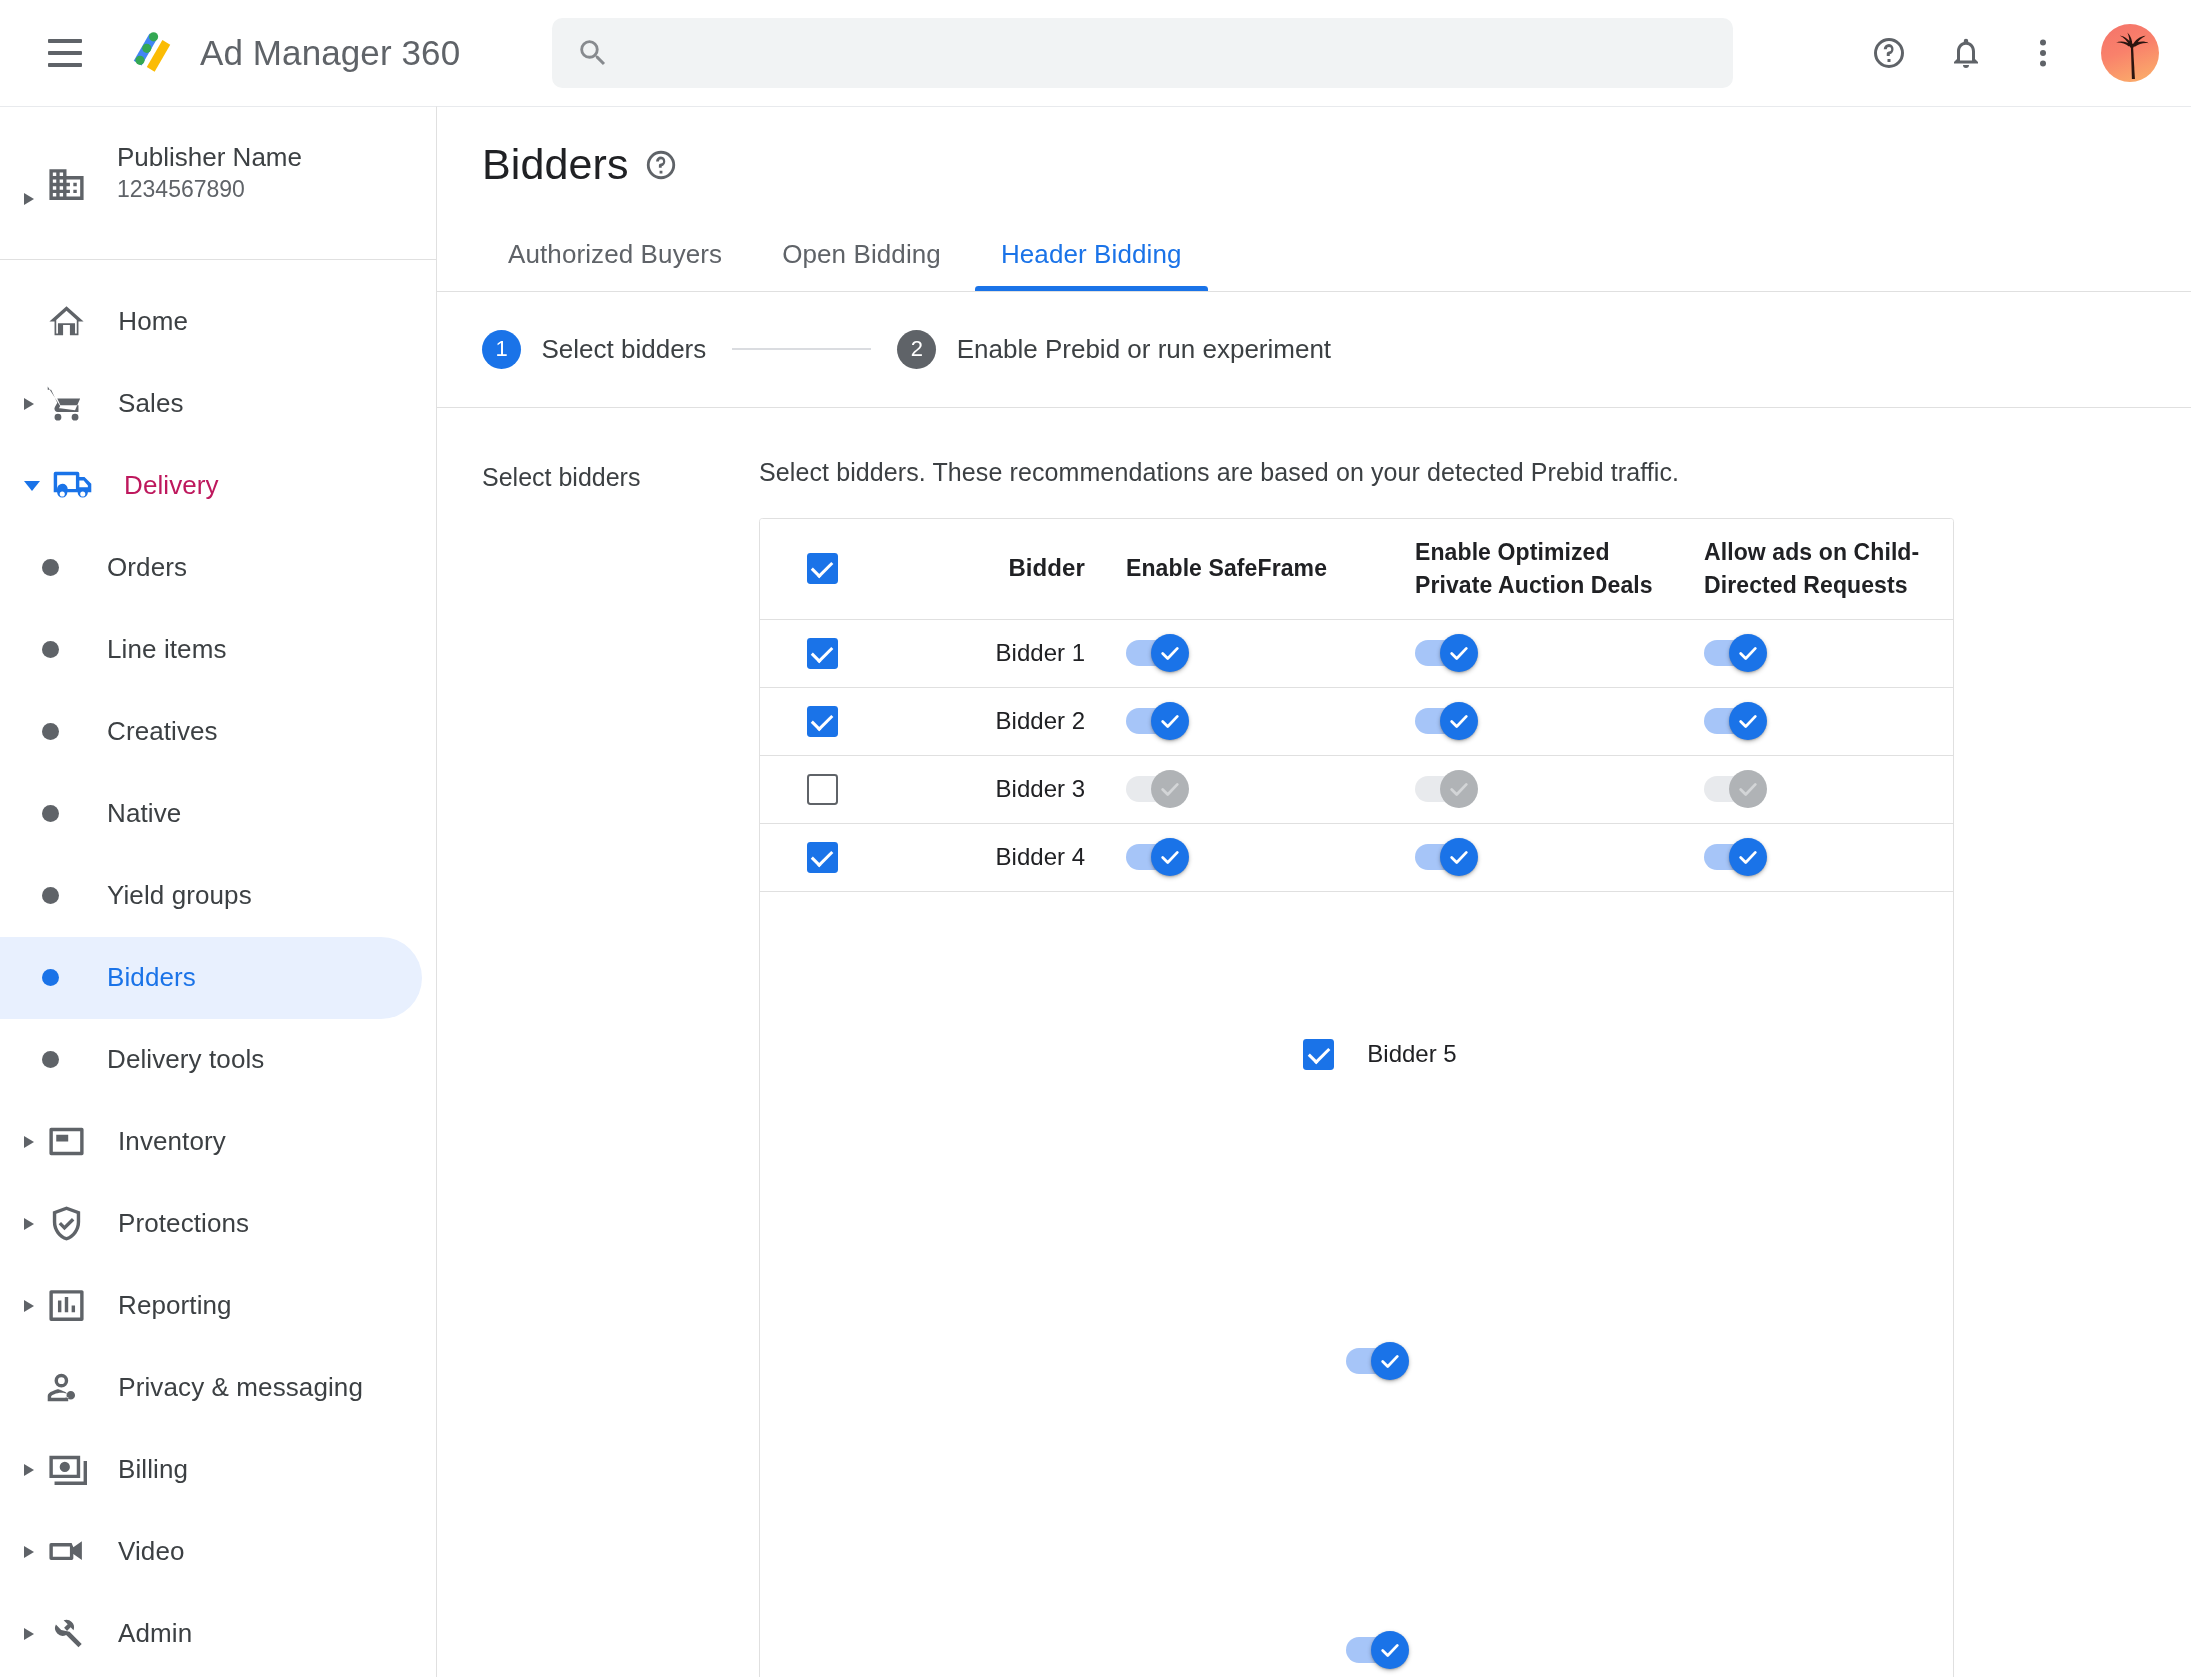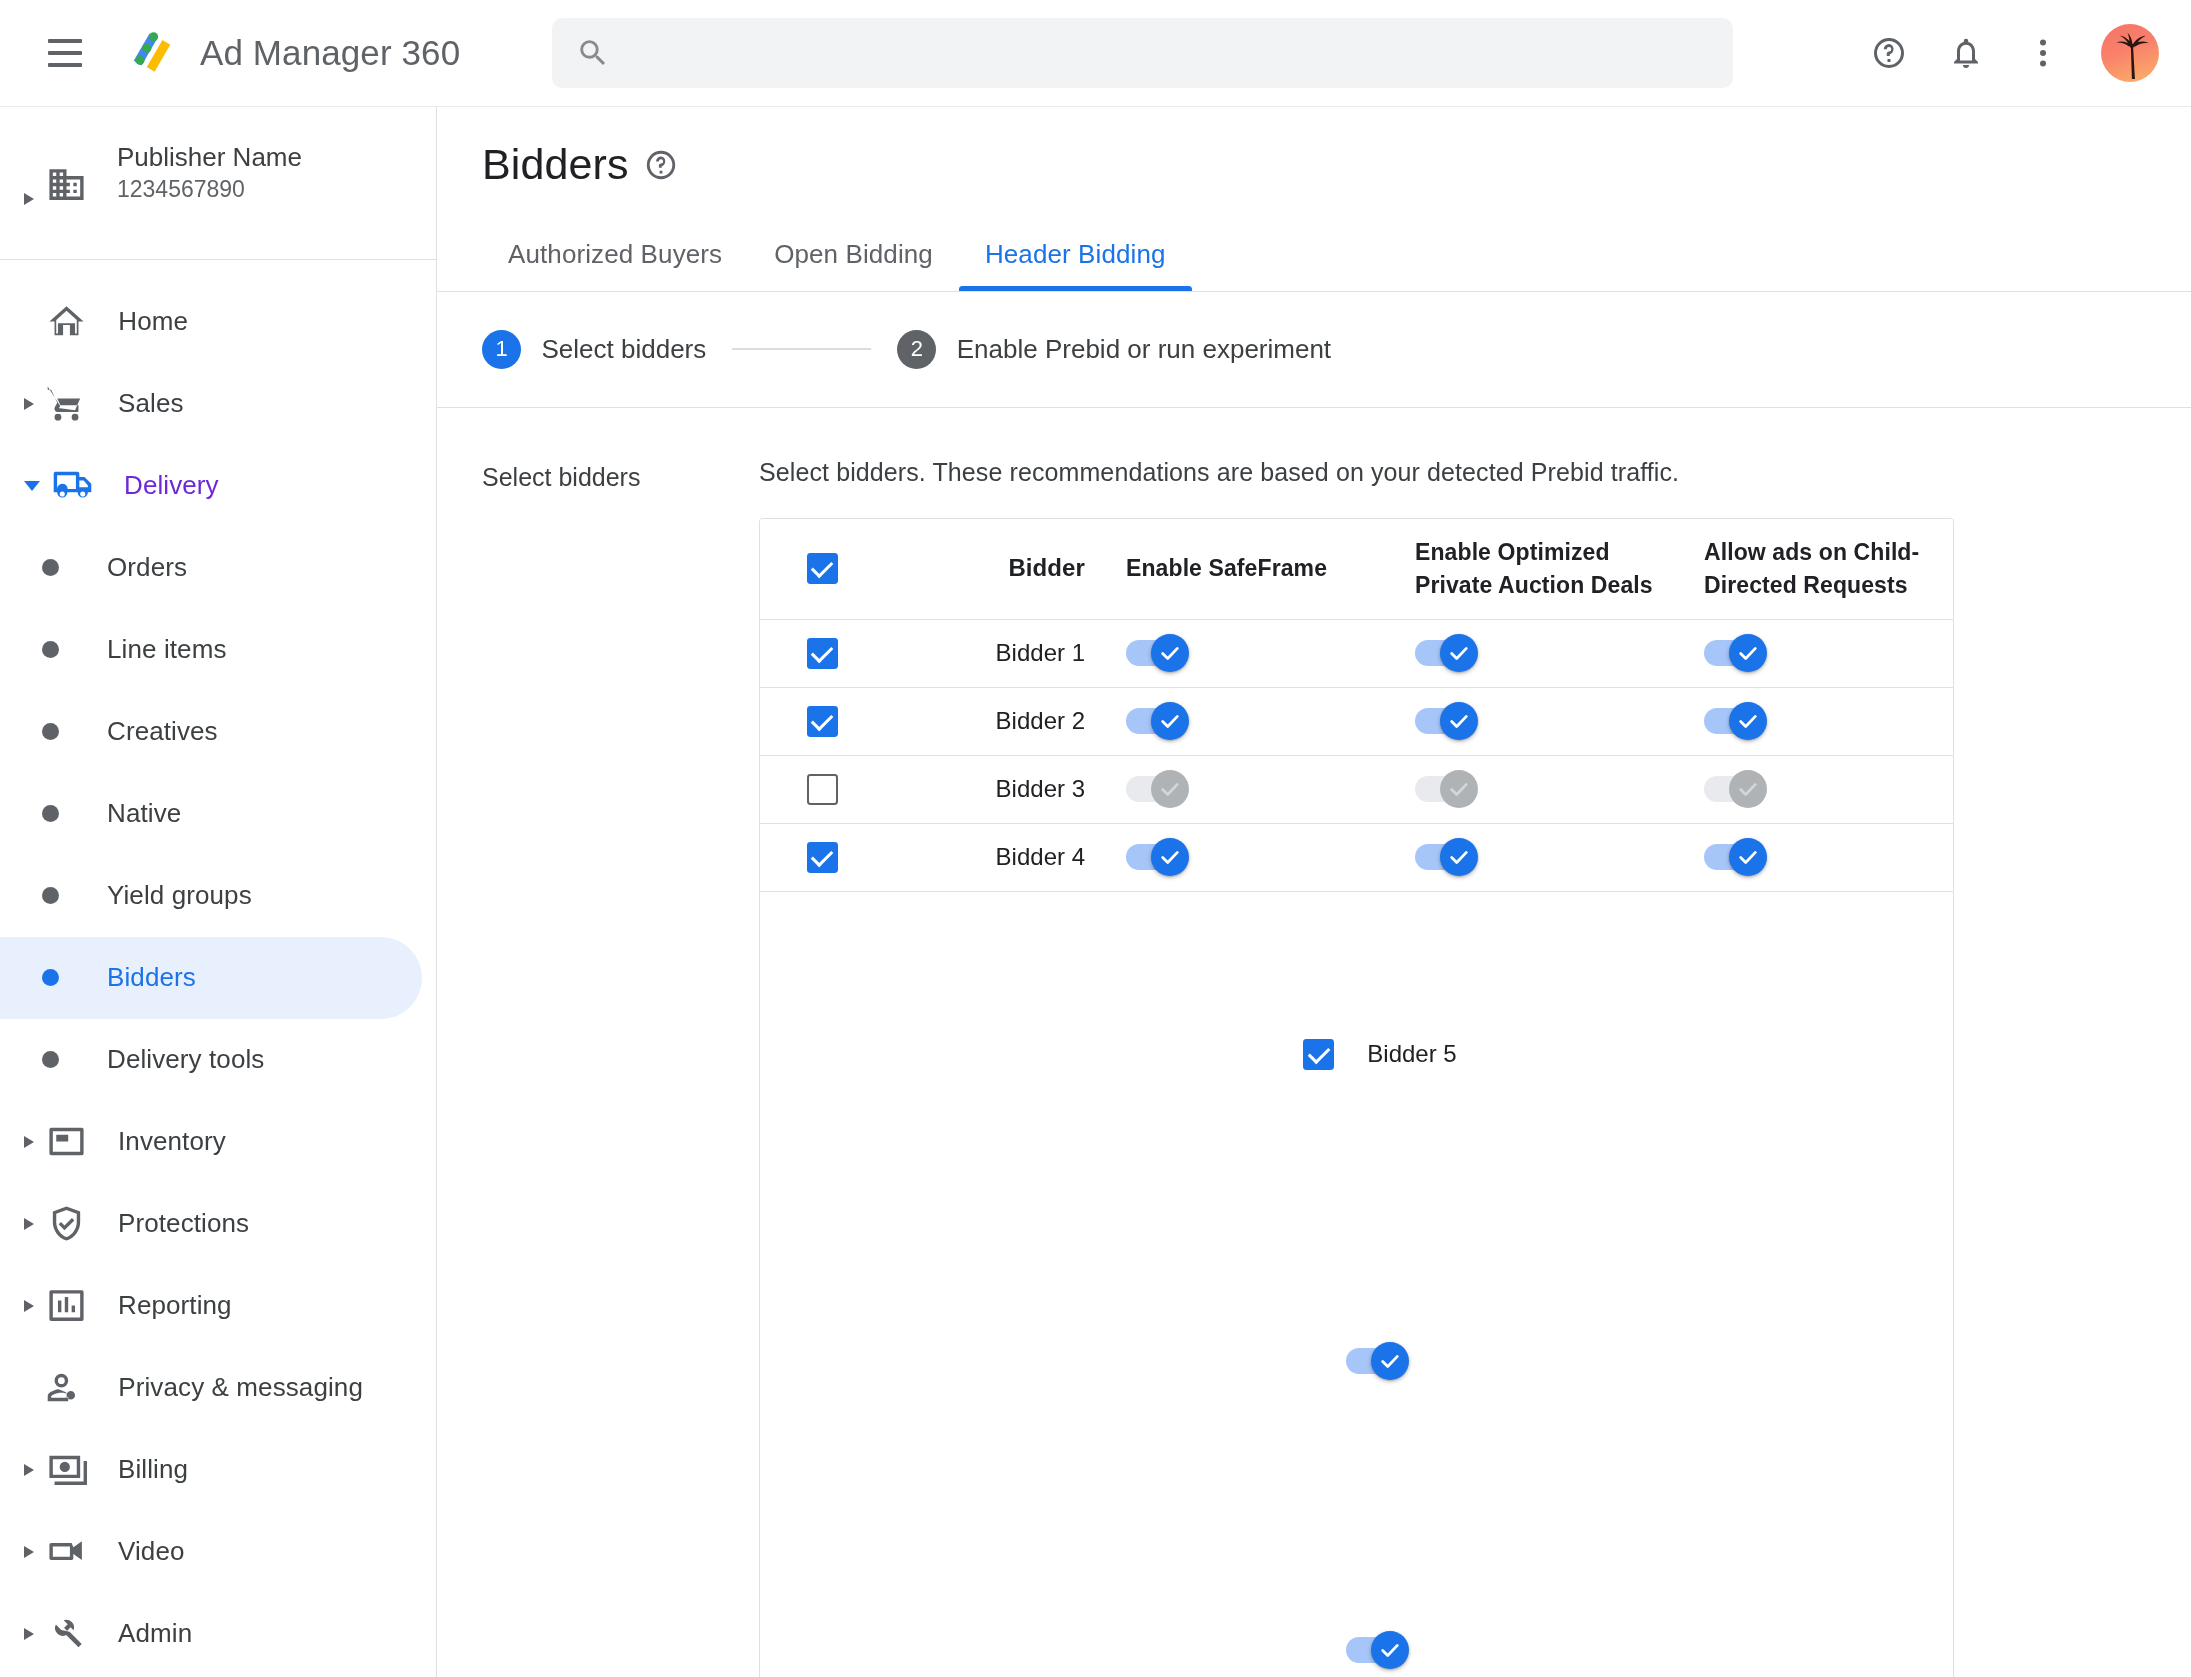--- a/index.html
+++ b/index.html
@@ -121,21 +121,21 @@
     margin-right: 13.7px;
     position: relative;
   }
   .nav-item .tri { margin-right: 12px; }
   .nav-item .spacer-tri { width: 10.3px; margin-right: 12px; flex: 0 0 auto; }
   .nav-icon { width: 41px; height: 41px; flex: 0 0 auto; }
   .nav-label {
     margin-left: 31px; font-size: 26px; color: #3c4043;
     white-space: nowrap; letter-spacing: 0.1px;
   }
-  .nav-item.active-parent .nav-label { color: #6d28d9; }
+  .nav-item.active-parent .nav-label { color: #be185d; }
   .nav-item.active-parent .nav-icon path,
   .nav-item.active-parent .nav-icon rect,
   .nav-item.active-parent .nav-icon circle { fill: #1a73e8; }
 
   .sub-item {
     display: flex; align-items: center;
     height: 82px;
     padding-left: 42px;
     cursor: pointer;
     border-radius: 0 41px 41px 0;
@@ -161,21 +161,21 @@
   .page-title-row { display: flex; align-items: center; gap: 15.4px; }
   .page-title {
     font-size: 43px; color: #202124; font-weight: 400; letter-spacing: 0.1px;
   }
   .help-circle { width: 34px; height: 34px; cursor: pointer; }
 
   .tabs {
     display: flex; align-items: center;
     margin-top: 50px; padding-left: 45px;
     border-bottom: 0.9px solid #e0e0e0;
-    gap: 0;
+    gap: 8px;
   }
   .tab {
     font-size: 26px; color: #5f6368;
     padding: 0 26px 20.5px 26px;
     cursor: pointer; position: relative;
     white-space: nowrap; letter-spacing: 0.1px;
   }
   .tab.active { color: #1a73e8; font-weight: 500; }
   .tab.active::after {
     content: ""; position: absolute; left: 0; right: 0; bottom: -0.9px;

